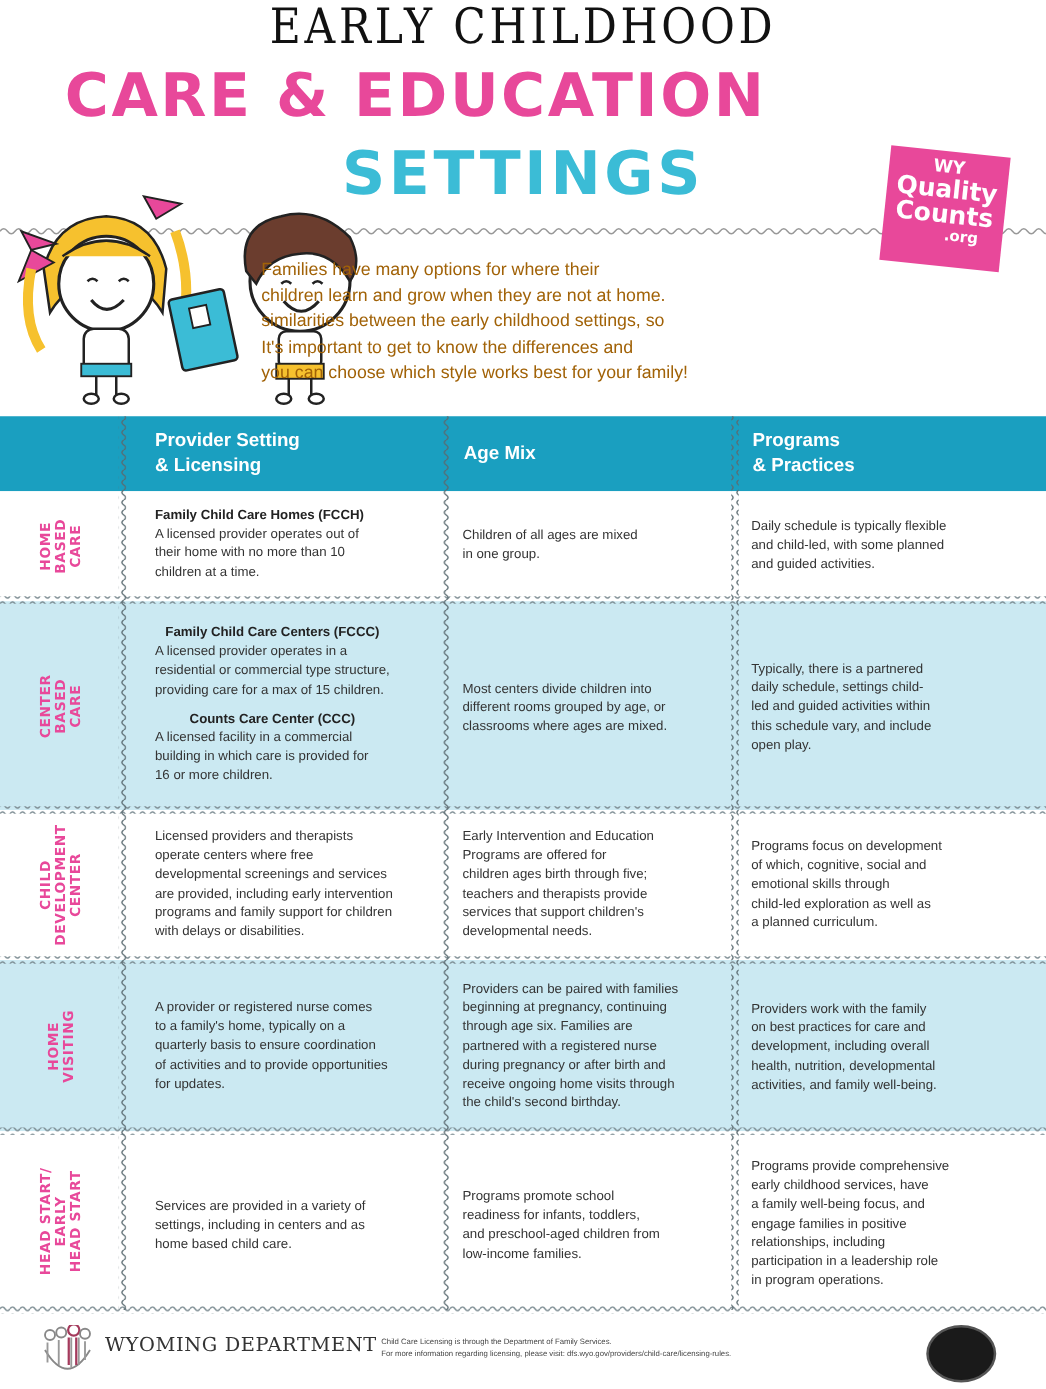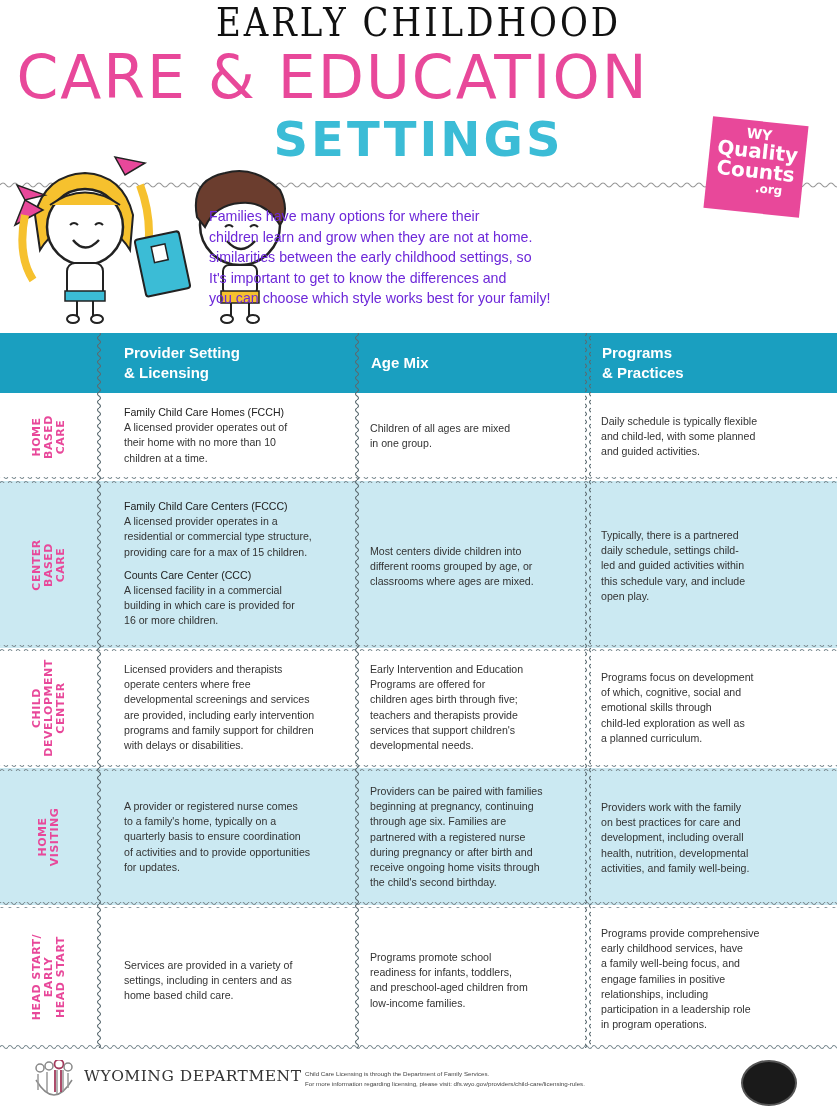--- a/index.html
+++ b/index.html
@@ -6,21 +6,21 @@
   html, body { width: 837px; height: 1111px; background: #ffffff; overflow: hidden; }
   body { position: relative; font-family: "Liberation Sans", sans-serif; color: #333; }
 
   .title-top {
     position: absolute; left: 0; width: 837px; top: 2px; text-align: center;
     font-family: "DejaVu Serif", serif; font-size: 34px; letter-spacing: 3px;
     color: #111; font-weight: normal; transform: scaleY(1.15);
   }
   .title-mid {
     position: absolute; left: 0; width: 665px; top: 44px; text-align: center;
-    font-family: "DejaVu Sans", sans-serif; font-weight: normal; font-size: 60px;
+    font-family: "DejaVu Sans", sans-serif; font-weight: bold; font-size: 48px;
     letter-spacing: 2px; color: #e8489a; line-height: 66px;
   }
   .title-bot {
     position: absolute; left: 0; width: 837px; top: 108px; text-align: center;
     font-family: "DejaVu Sans", sans-serif; font-weight: bold; font-size: 48px;
     letter-spacing: 3px; color: #3bbcd6; line-height: 62px;
   }
 
   .wave-line {
     position: absolute; left: 0; width: 837px; height: 10px;
@@ -34,21 +34,21 @@
   }
   .badge .b1 { font-size: 14px; line-height: 14px; }
   .badge .b2 { font-size: 20px; line-height: 20px; }
   .badge .b3 { font-size: 20px; line-height: 20px; }
   .badge .b4 { font-size: 12px; line-height: 14px; padding-left: 30px; }
 
   .kids { position: absolute; left: 5px; top: 155px; width: 295px; height: 172px; }
 
   .intro {
     position: absolute; left: 209px; top: 206px; width: 560px;
-    font-size: 14.2px; line-height: 20.5px; color: #6d28d9;
+    font-size: 14.2px; line-height: 20.5px; color: #a16207;
   }
   .intro span { display: block; white-space: nowrap; }
 
   .header-band {
     position: absolute; left: 0; top: 333px; width: 837px; height: 60px;
     background: #1a9fc0;
   }
   .hdr {
     position: absolute; top: 343px; color: #fff; font-weight: bold; font-size: 15px; line-height: 20px;
   }
@@ -64,21 +64,21 @@
     transform: rotate(-90deg); white-space: nowrap; text-align: center;
     color: #e8489a; font-weight: bold; font-family: "DejaVu Sans", sans-serif;
     font-size: 11px; line-height: 12px; letter-spacing: 0.5px;
   }
   .vlabel .inner span { display: block; }
 
   .cell {
     position: absolute; font-size: 10.6px; line-height: 15.2px; color: #333;
   }
   .cell span { display: block; white-space: nowrap; }
-  .cell .bold { font-weight: normal; color: #222; }
+  .cell .bold { font-weight: bold; color: #222; text-align: center; }
   .cell .gap { height: 8px; }
 
   .footer-logo-text {
     position: absolute; left: 84px; top: 1067px; font-family: "DejaVu Serif", serif;
     font-size: 15.5px; line-height: 19px; color: #333; letter-spacing: 0.5px;
   }
   .footer-note {
     position: absolute; left: 305px; top: 1069px; font-size: 6.2px; line-height: 10px; color: #444;
   }
   .footer-note span { display: block; white-space: nowrap; }

